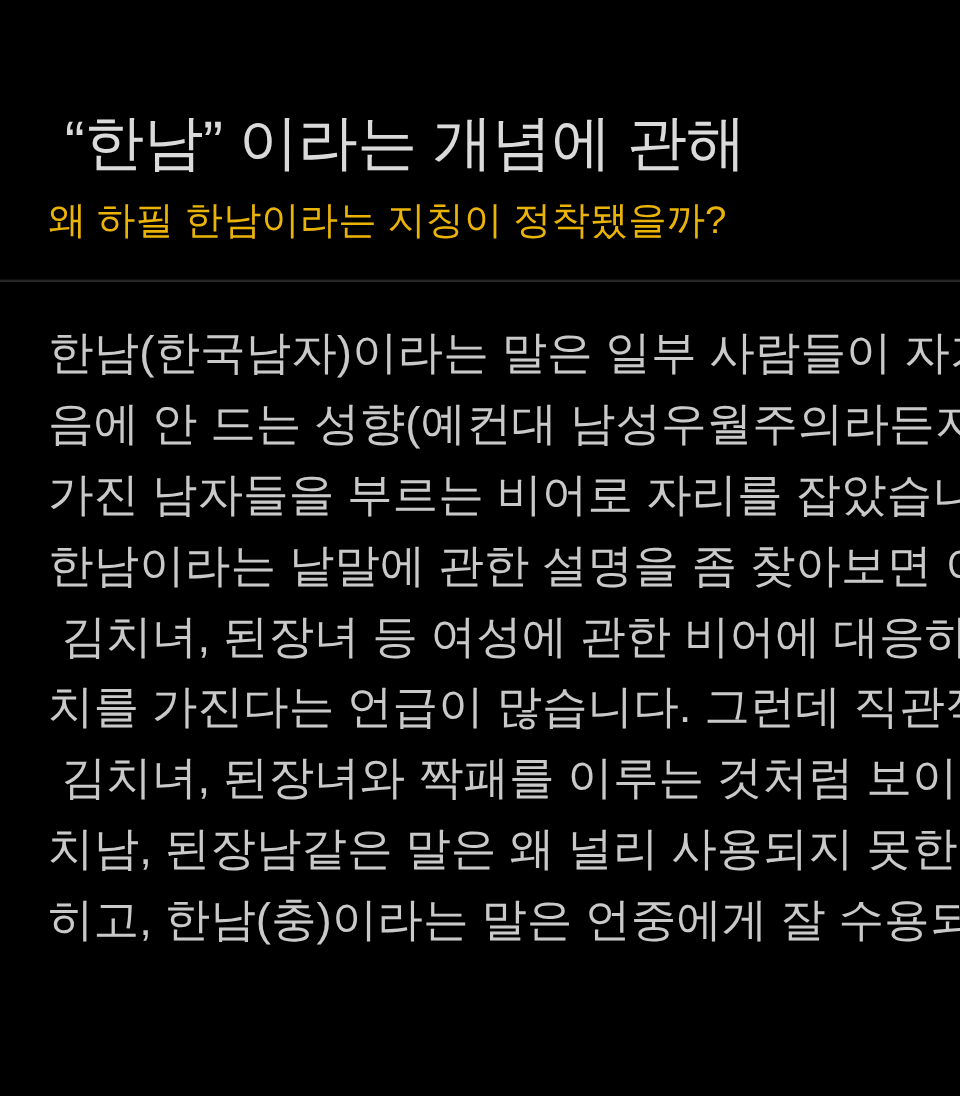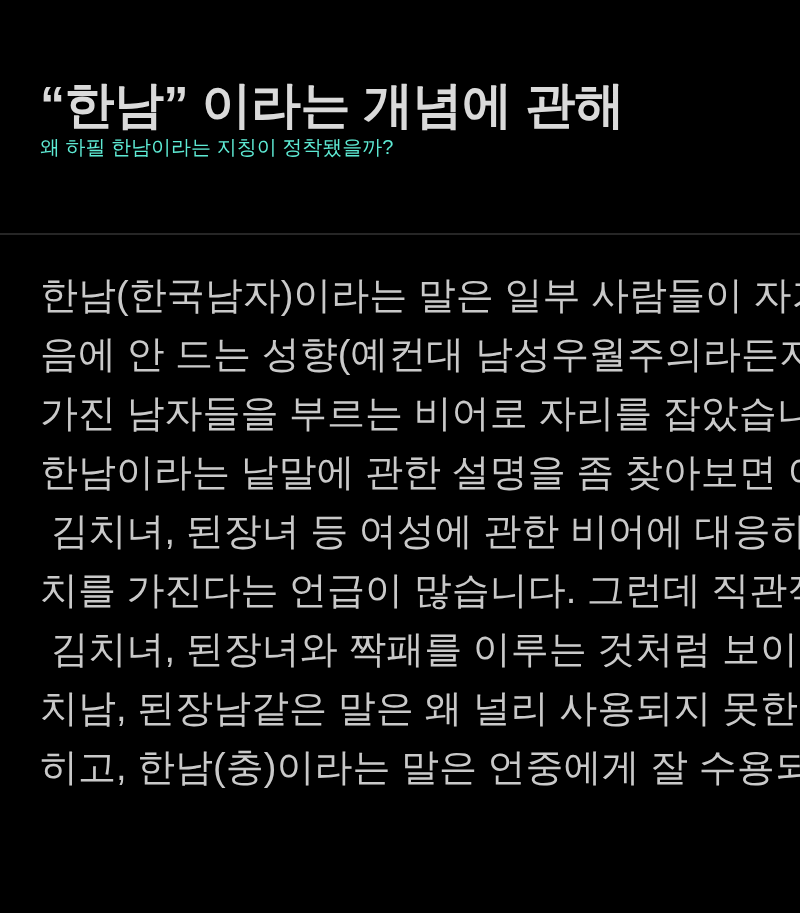--- a/index.html
+++ b/index.html
@@ -15,32 +15,32 @@
     height: 913px;
     background: #000000;
   }
   .header {
     position: absolute;
     left: 40px;
     top: 76px;
     right: 30px;
   }
   .title {
-    margin: 0;
+    margin: 14px;
     font-size: 50px;
-    font-weight: 700;
+    font-weight: 400;
     line-height: 58px;
     letter-spacing: -0.5px;
     color: #dadada;
     white-space: pre;
   }
   .subtitle {
-    font-size: 20px;
+    font-size: 32px;
     font-weight: 300;
-    color: #5eead4;
+    color: #eab308;
     white-space: pre;
   }
   .divider {
     position: absolute;
     left: 0;
     top: 233px;
     width: 800px;
     height: 2px;
     background: #262626;
   }

